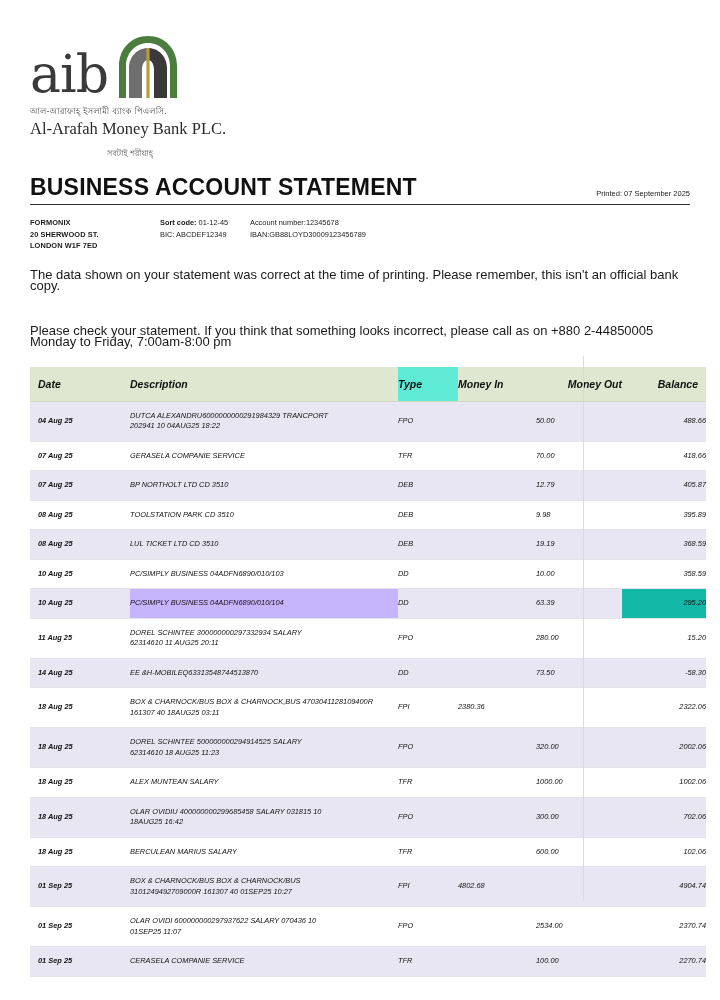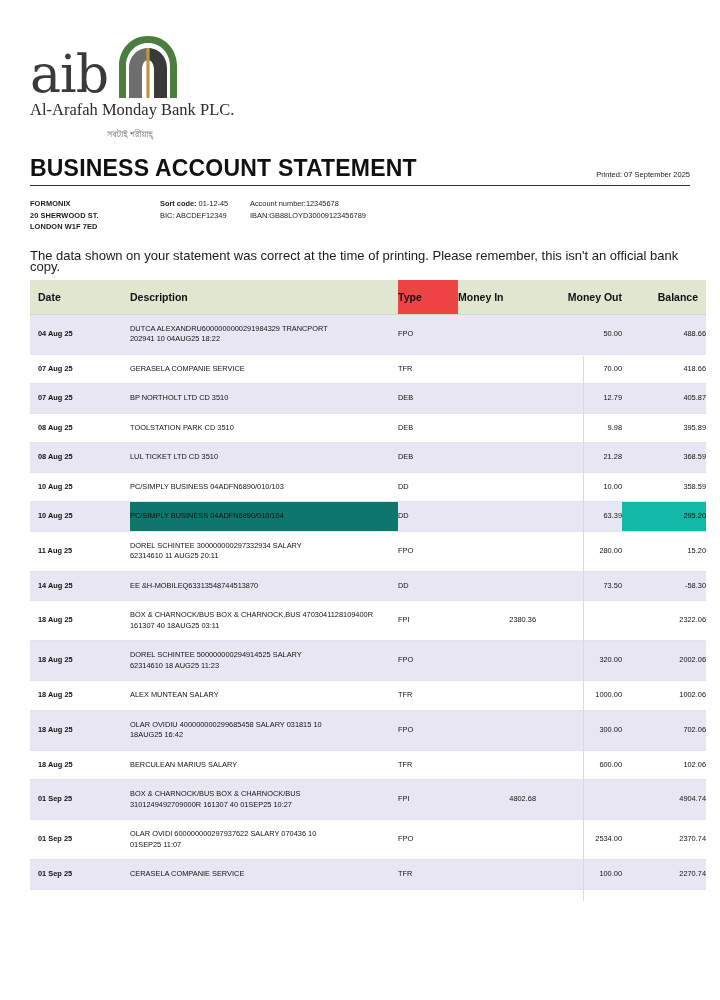--- a/index.html
+++ b/index.html
@@ -124,24 +124,25 @@
   .notice {
     margin-top: 17px;
     font-size: 13px;
     line-height: 11px;
     color: #1a1a1a;
   }
   .notice.second { margin-top: 34px; }
 
   
   table.stmt {
-    margin-top: 8px;
+    margin-top: 20px;
     width: 660px;
     border-collapse: collapse;
     table-layout: fixed;
+    font-style: italic;
   }
   table.stmt thead th {
     background: #dfe7d0;
     font-size: 10.5px;
     font-weight: bold;
     color: #111;
     padding: 11px 0 11px 0;
     text-align: left;
     border-bottom: 1px solid #cfd8c0;
   }
@@ -163,21 +164,21 @@
   tbody tr.alt td { background: #e8e6f3; }
   tbody tr td.td-date {
     font-weight: bold;
     padding-left: 8px;
     font-size: 7.4px;
     white-space: nowrap;
   }
   td.td-desc { padding-right: 12px; }
   td.td-desc .l2 { display: block; }
   td.td-type { font-size: 7.6px; }
-  td.td-in, td.td-out { text-align: right; padding-right: 18px; font-size: 7.4px; }
+  td.td-in, td.td-out { padding-right: 18px; font-size: 7.4px; }
   td.td-bal { text-align: right; padding-right: 8px; font-size: 7.4px; }
 
   
   .vrule {
     position: absolute;
     left: 583px;
     top: 356px;
     width: 1px;
     height: 545px;
     background: #d7d4e4;
@@ -195,21 +196,22 @@
       <div class="logo-word">aib</div>
       <div class="logo-mark">
         <svg width="74" height="66" viewBox="0 0 74 66" xmlns="http://www.w3.org/2000/svg">
           <path d="M37 2 C20 2 8 15 8 32 L8 64 L15 64 L15 32 C15 19 24.5 9 37 9 C49.5 9 59 19 59 32 L59 64 L66 64 L66 32 C66 15 54 2 37 2 Z" fill="#4b7d3f"></path>
           <path d="M37 14 C26 14 18 23 18 34 L18 64 L31 64 L31 36 C31 30 33.5 26 37 26 L37 14 Z" fill="#6e6e6e"></path>
           <path d="M37 14 C48 14 56 23 56 34 L56 64 L43 64 L43 36 C43 30 40.5 26 37 26 L37 14 Z" fill="#3a3a3a"></path>
           <rect x="35.4" y="14" width="3.2" height="50" fill="#b99a3e"></rect>
         </svg>
       </div>
     </div>
-    <div class="logo-en">Al-Arafah Monday Bank PLC.</div>
+    <div class="logo-bn">আল-আরাফাহ্ ইসলামী ব্যাংক পিএলসি.</div>
+    <div class="logo-en">Al-Arafah Money Bank PLC.</div>
     <div class="logo-slogan">সবটাই শরীয়াহ্</div>
   </div>
 
   <div class="title-row">
     <div class="doc-title">BUSINESS ACCOUNT STATEMENT</div>
     <div class="printed">Printed: 07 September 2025</div>
   </div>
   <div class="title-rule"></div>
 
   <div class="info-row">
@@ -224,27 +226,28 @@
         <span><span>Account number:</span><span>12345678</span></span>
       </div>
       <div class="acct-line">
         <span><span>BIC:</span> <span>ABCDEF12349</span></span>
         <span><span>IBAN:</span><span>GB88LOYD30009123456789</span></span>
       </div>
     </div>
   </div>
 
   <div class="notice">The data shown on your statement was correct at the time of printing. Please remember, this isn't an official bank copy.</div>
+  <div class="notice second">Please check your statement. If you think that something looks incorrect, please call as on +880 2-44850005 Monday to Friday, 7:00am-8:00 pm</div>
 
   <table class="stmt">
     <thead>
       <tr>
         <th class="c-date" style="background: rgb(223, 231, 208);">Date</th>
         <th class="c-desc" style="background: rgb(223, 231, 208);">Description</th>
-        <th class="c-type" style="background: #ef4444;">Type</th>
+        <th class="c-type" style="background: #5eead4;">Type</th>
         <th class="c-in" style="background: rgb(223, 231, 208);">Money In</th>
         <th class="c-out" style="background: rgb(223, 231, 208);">Money Out</th>
         <th class="c-bal" style="background: rgb(223, 231, 208);">Balance</th>
       </tr>
     </thead>
     <tbody id="tbody">
         <tr class="alt">
           <td class="td-date" style="background: rgb(232, 230, 243);">04 Aug 25</td>
           <td class="td-desc" style="background: rgb(232, 230, 243);"><span>DUTCA ALEXANDRU6000000000291984329 TRANCPORT</span><span class="l2">202941 10 04AUG25 18:22</span></td>
           <td class="td-type" style="background: rgb(232, 230, 243);">FPO</td>
@@ -274,34 +277,34 @@
           <td class="td-type">DEB</td>
           <td class="td-in"></td>
           <td class="td-out">9.98</td>
           <td class="td-bal">395.89</td>
         </tr>
         <tr class="alt">
           <td class="td-date" style="background: rgb(232, 230, 243);">08 Aug 25</td>
           <td class="td-desc" style="background: rgb(232, 230, 243);"><span>LUL TICKET LTD CD 3510</span></td>
           <td class="td-type" style="background: rgb(232, 230, 243);">DEB</td>
           <td class="td-in" style="background: rgb(232, 230, 243);"></td>
-          <td class="td-out" style="background: rgb(232, 230, 243);">21.28</td>
+          <td class="td-out" style="background: rgb(232, 230, 243);">19.19</td>
           <td class="td-bal" style="background: rgb(232, 230, 243);">368.59</td>
         </tr>
         <tr>
           <td class="td-date">10 Aug 25</td>
           <td class="td-desc"><span>PC/SIMPLY BUSINESS 04ADFN6890/010/103</span></td>
           <td class="td-type">DD</td>
           <td class="td-in"></td>
           <td class="td-out">10.00</td>
           <td class="td-bal">358.59</td>
         </tr>
         <tr class="alt">
           <td class="td-date" style="background: rgb(232, 230, 243);">10 Aug 25</td>
-          <td class="td-desc" style="background: #0f766e;"><span>PC/SIMPLY BUSINESS 04ADFN6890/010/104</span></td>
+          <td class="td-desc" style="background: #c4b5fd;"><span>PC/SIMPLY BUSINESS 04ADFN6890/010/104</span></td>
           <td class="td-type" style="background: rgb(232, 230, 243);">DD</td>
           <td class="td-in" style="background: rgb(232, 230, 243);"></td>
           <td class="td-out" style="background: rgb(232, 230, 243);">63.39</td>
           <td class="td-bal" style="background: #14b8a6;">295.20</td>
         </tr>
         <tr>
           <td class="td-date">11 Aug 25</td>
           <td class="td-desc"><span>DOREL SCHINTEE 300000000297332934 SALARY</span><span class="l2">62314610 11 AUG25 20:11</span></td>
           <td class="td-type">FPO</td>
           <td class="td-in"></td>

